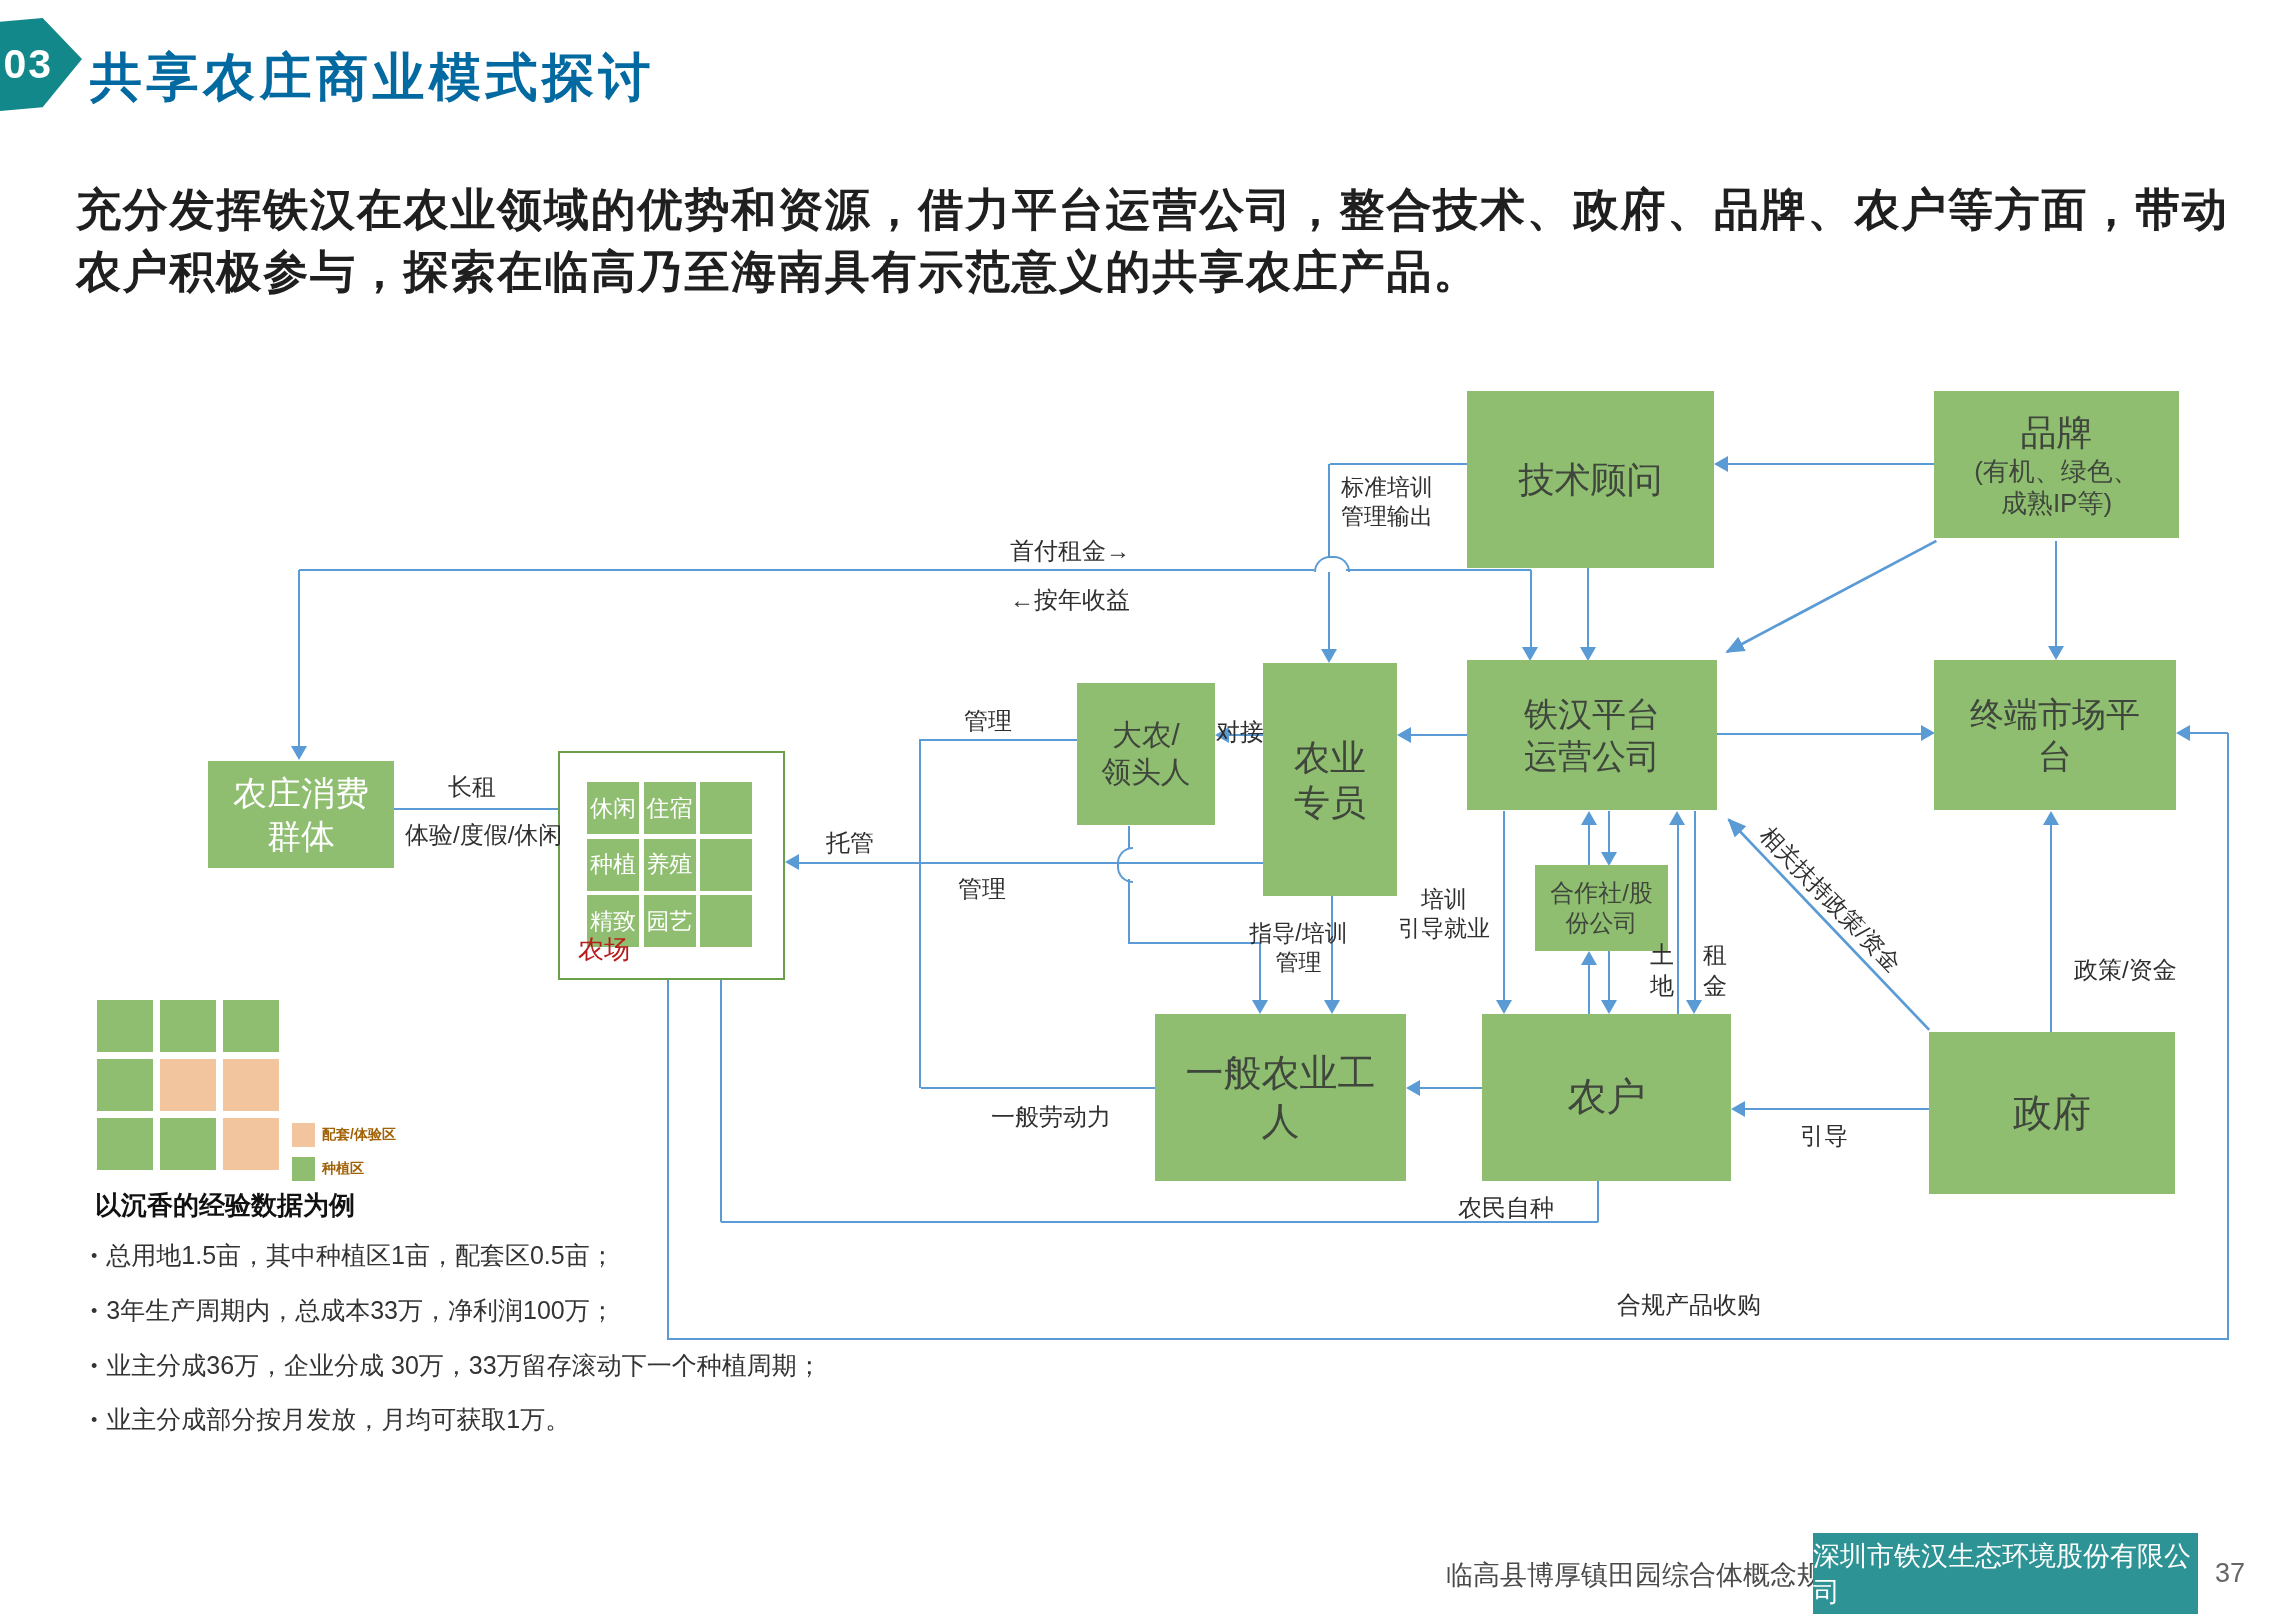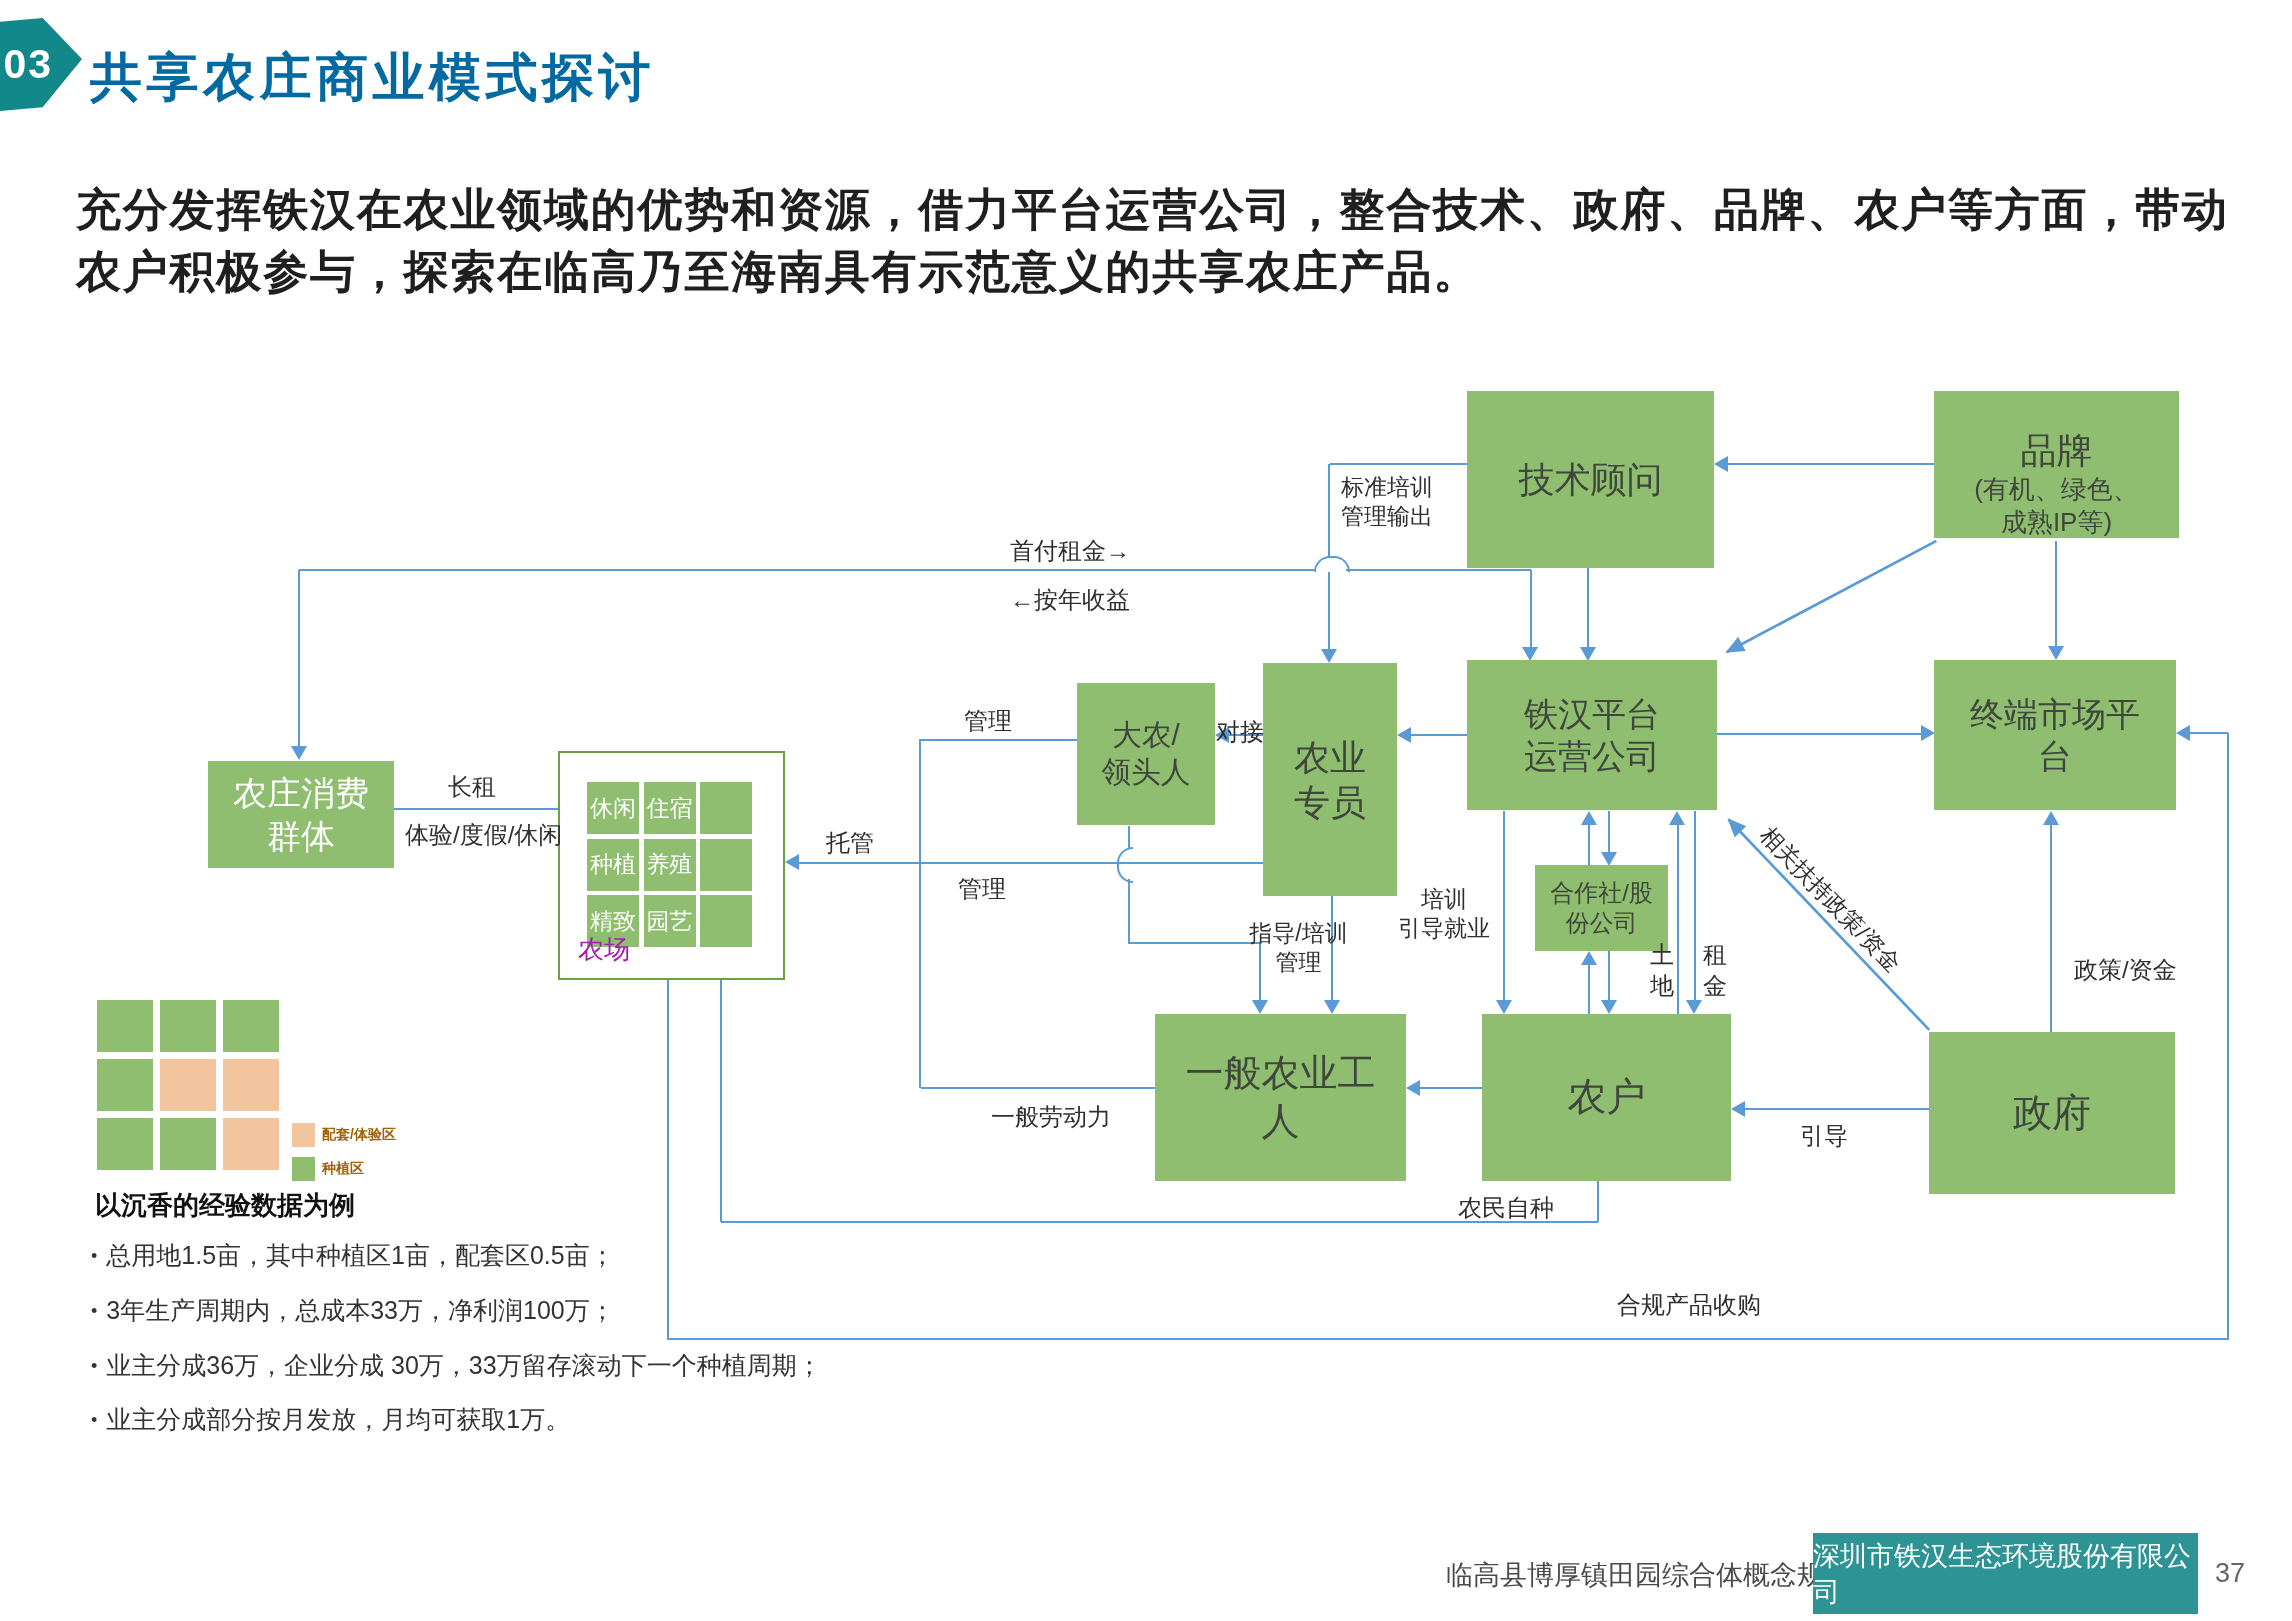--- a/index.html
+++ b/index.html
@@ -23,21 +23,21 @@
   .arr-l{border-top:8px solid transparent;border-bottom:8px solid transparent;border-right:14.3px solid #5b9bd5;}
   .arr-r{border-top:8px solid transparent;border-bottom:8px solid transparent;border-left:14.3px solid #5b9bd5;}
   .hop-up{position:absolute;width:32px;height:14.3px;border:2.7px solid #5b9bd5;border-bottom:none;
           border-radius:16px 16px 0 0;background:#fff;}
   .hop-left{position:absolute;width:14.3px;height:32px;border:2.7px solid #5b9bd5;border-right:none;
           border-radius:16px 0 0 16px;background:#fff;}
   .farm{position:absolute;left:558px;top:751px;width:223px;height:225px;background:#fff;border:2.7px solid #6ba04a;}
   .farm-grid{position:absolute;left:27px;top:29px;display:grid;grid-template-columns:52px 52px 52px;
              grid-template-rows:52px 52px 52px;gap:4.5px;}
   .farm-grid div{background:#8fbe70;color:#fff;font-size:23px;display:flex;align-items:center;justify-content:center;}
-  .farm-name{position:absolute;left:18px;top:179px;font-size:26px;color:#a21caf;}
+  .farm-name{position:absolute;left:18px;top:179px;font-size:26px;color:#b91c1c;}
   .lg-grid{position:absolute;left:97px;top:1000px;display:grid;grid-template-columns:56px 56px 56px;
            grid-template-rows:52px 52px 52px;gap:7.2px;}
   .sw{position:absolute;width:23px;height:24px;}
   .sw-lbl{position:absolute;font-size:14px;font-weight:bold;color:#a16207;}
   .notes-h{position:absolute;left:95px;top:1188px;font-size:26px;font-weight:bold;color:#111;}
   .bullet{position:absolute;left:91px;font-size:25px;color:#333;}
   .bullet::before{content:"\2022";font-size:18px;margin-right:9px;vertical-align:1.8px;color:#333;}
   .foot-proj{position:absolute;left:1446px;top:1557px;font-size:27px;color:#4a4a4a;}
   .foot-co{position:absolute;left:1813px;top:1533px;width:385px;height:81px;background:#2e9394;color:#fff;
            font-size:27px;display:flex;align-items:center;justify-content:center;}
@@ -149,21 +149,21 @@
 
   <div class="vl" style="left:667px;top:976px;height:364px;"></div>
   <div class="hl" style="left:667px;top:1338px;width:1562px;"></div>
   <div class="vl" style="left:2227px;top:733px;height:606px;"></div>
   <div class="hl" style="left:2189px;top:732px;width:39px;"></div>
   <div class="arr arr-l" style="left:2176px;top:725px;"></div>
 
   <div class="box" style="left:1467px;top:391px;width:247px;height:177px;font-size:36px;">
     <span>技术顾问</span>
   </div>
-  <div class="box" style="left:1934px;top:391px;width:245px;height:147px;justify-content:flex-end;">
+  <div class="box" style="left:1934px;top:391px;width:245px;height:147px;">
     <span style="font-size:36px;">品牌</span>
     <span style="font-size:26px;">(有机、绿色、
 成熟IP等)</span>
   </div>
   <div class="box" style="left:1467px;top:660px;width:250px;height:150px;font-size:34px;">
     <span>铁汉平台
 运营公司</span>
   </div>
   <div class="box" style="left:1934px;top:660px;width:242px;height:150px;font-size:34px;">
     <span>终端市场平

